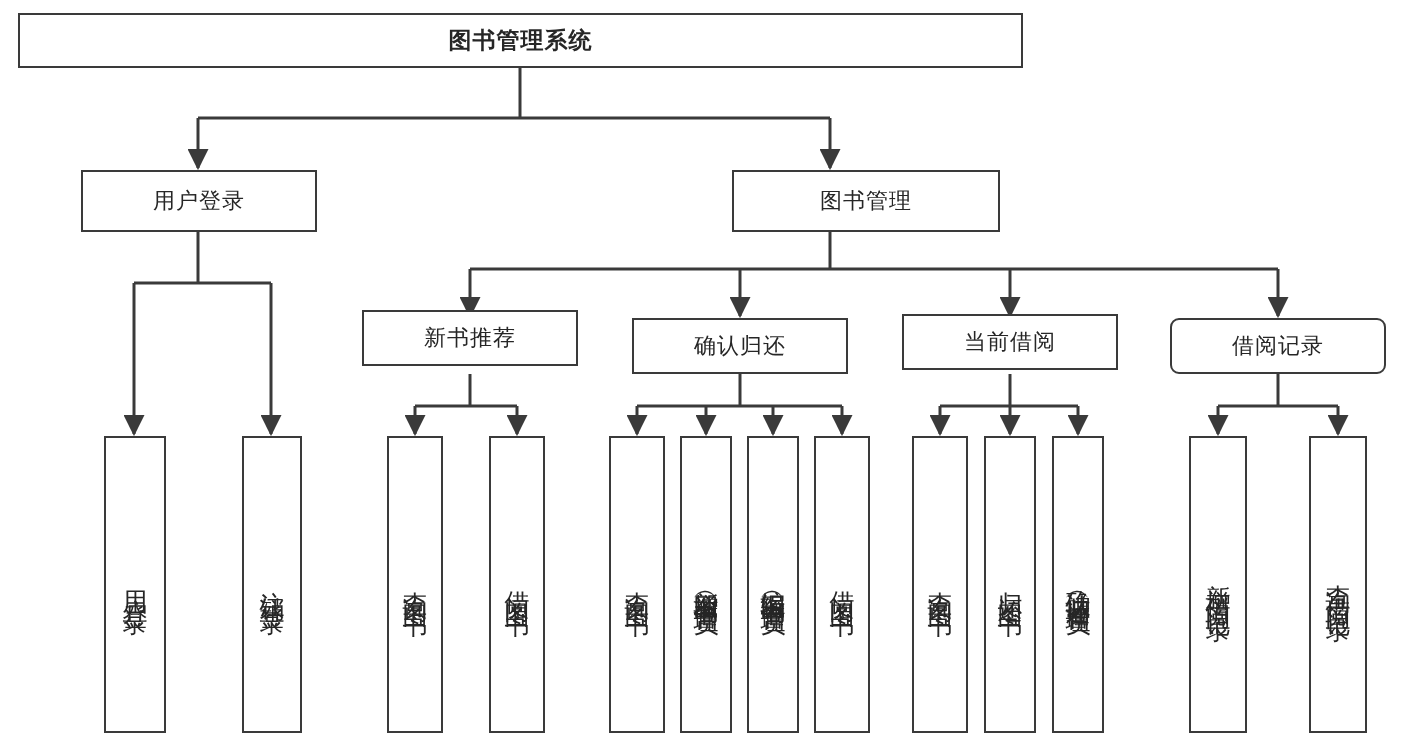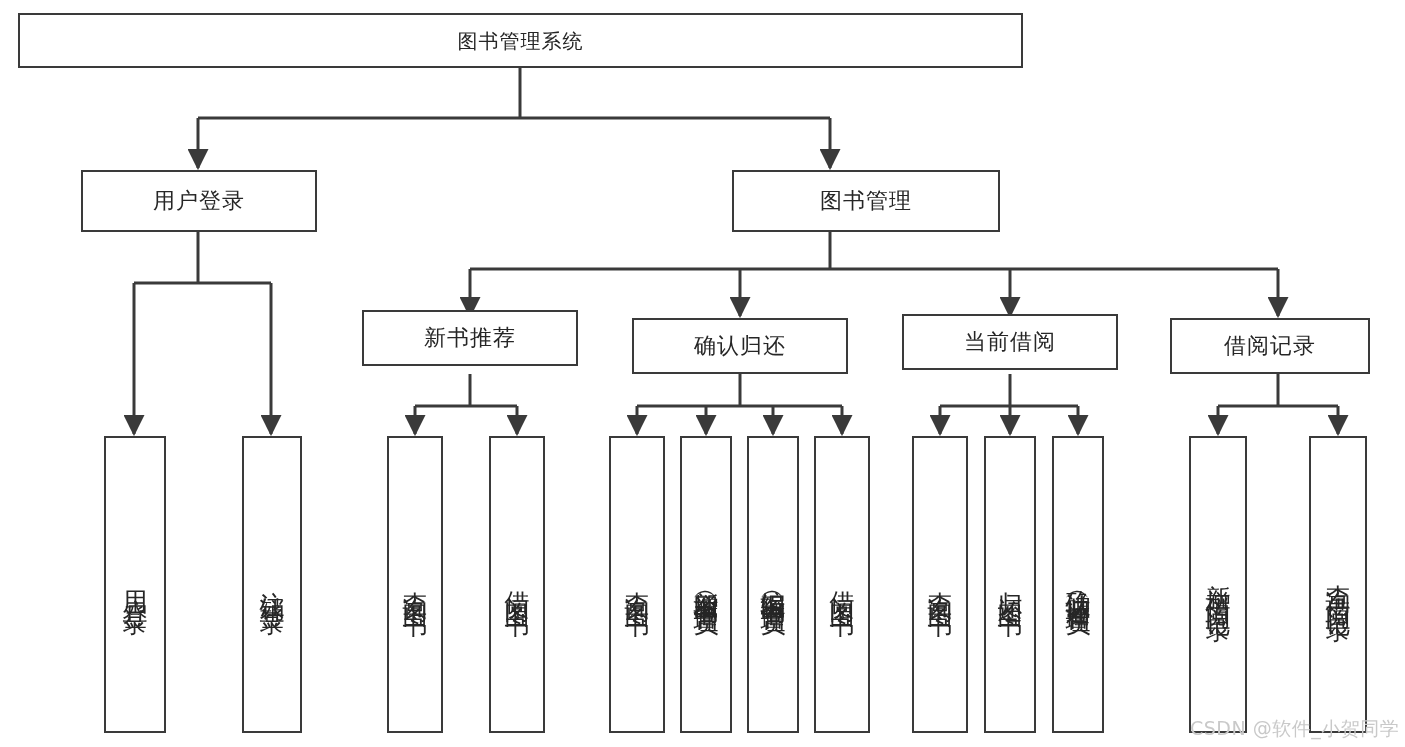--- a/index.html
+++ b/index.html
@@ -43,22 +43,23 @@
     line-height: 1.0;
     white-space: nowrap;
   }
   
   .node.horiz .label {
     font-size: 22px;
     letter-spacing: 1px;
     line-height: 1.1;
   }
   .node.root .label {
-    font-size: 20px;
+    font-size: 23px;
     letter-spacing: 1px;
+    font-weight: bold;
   }
   
   .node.vert {
     align-items: center;
     justify-content: center;
   }
   .node.vert .label {
     writing-mode: vertical-rl;
     text-orientation: upright;
     font-size: 25px;
@@ -138,21 +139,21 @@
       </div>
       <div class="node horiz" style="left: 362px; top: 310px; width: 216px; height: 56px;">
         <span class="label">新书推荐</span>
       </div>
       <div class="node horiz" style="left: 632px; top: 318px; width: 216px; height: 56px;">
         <span class="label">确认归还</span>
       </div>
       <div class="node horiz" style="left: 902px; top: 314px; width: 216px; height: 56px;">
         <span class="label">当前借阅</span>
       </div>
-      <div class="node horiz" style="left: 1170px; top: 318px; width: 200px; height: 56px;">
+      <div class="node horiz" style="left: 1170px; top: 318px; width: 216px; height: 56px; border-radius: 9px;">
         <span class="label">借阅记录</span>
       </div>
       <div class="node vert" style="left: 104px; top: 436px; width: 62px; height: 297px;">
         <span class="label">用户登录</span>
       </div>
       <div class="node vert" style="left: 242px; top: 436px; width: 60px; height: 297px;">
         <span class="label">注销登录</span>
       </div>
       <div class="node vert" style="left: 387px; top: 436px; width: 56px; height: 297px;">
         <span class="label">查询图书</span>
@@ -182,14 +183,13 @@
         <span class="label">确认归还（管理员）</span>
       </div>
       <div class="node vert" style="left: 1189px; top: 436px; width: 58px; height: 297px;">
         <span class="label">新增借阅记录</span>
       </div>
       <div class="node vert" style="left: 1309px; top: 436px; width: 58px; height: 297px;">
         <span class="label">查询借阅记录</span>
       </div>
     </div>
 
-  <div class="watermark" style="left: 1190px; top: 716px;">CSDN @软件_小贺同学</div>
 </div>
 
 </body></html>

